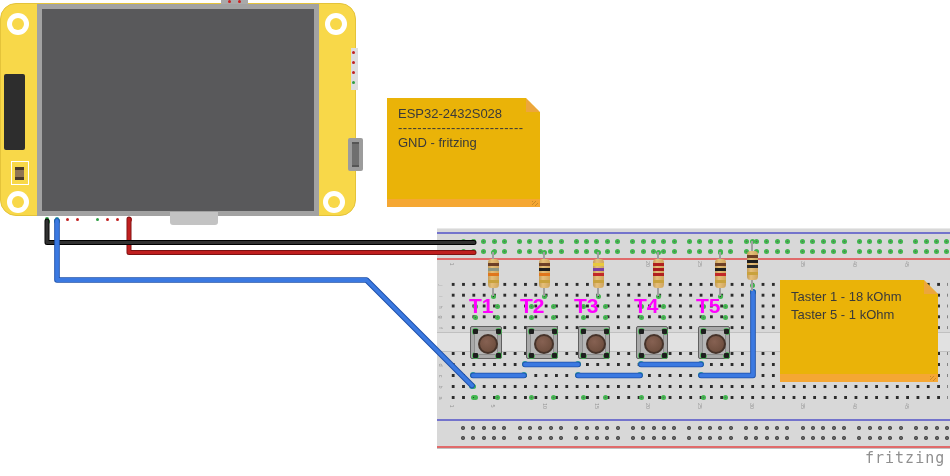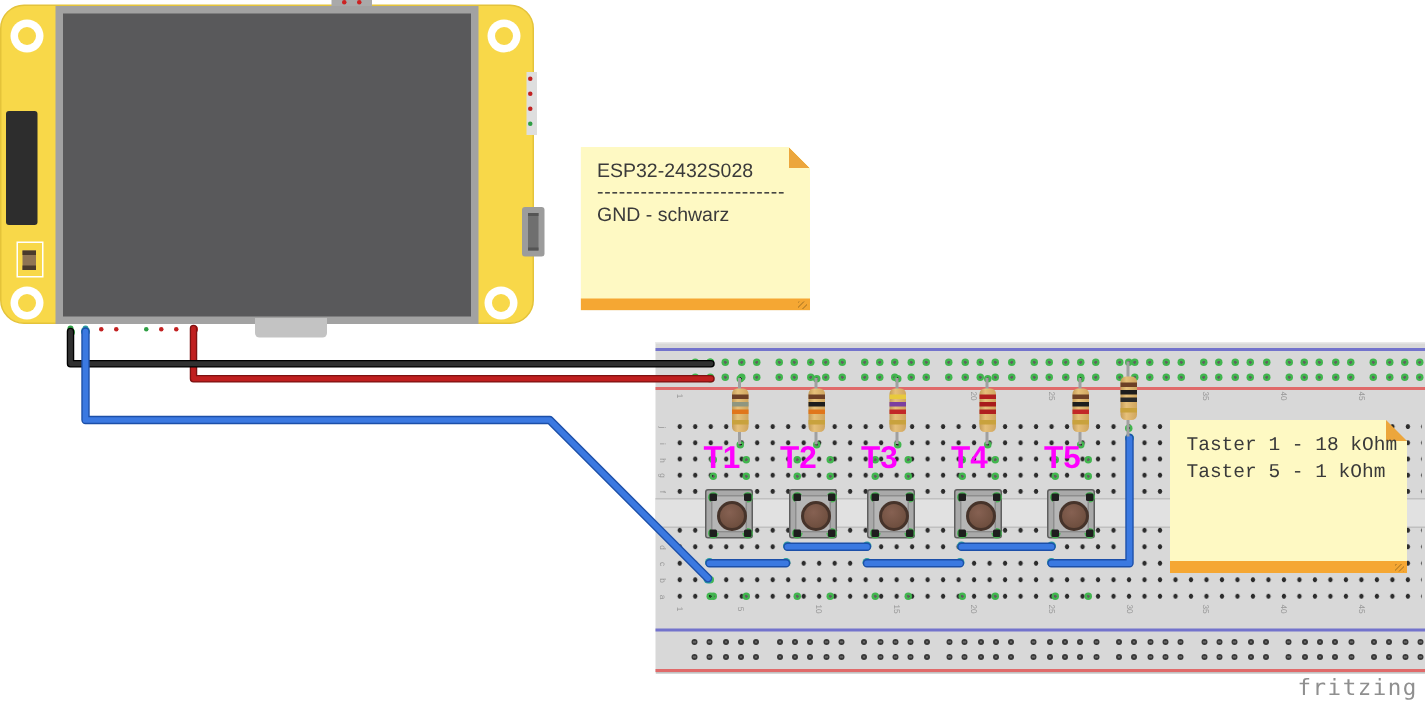--- a/index.html
+++ b/index.html
@@ -45,21 +45,21 @@
   .rband{position:absolute;left:0;width:11px;height:3px;}
   .pushbtn{position:absolute;width:32px;height:33px;background:#a9a9a9;border:1px solid #5f5f5f;
          border-radius:2px;box-sizing:border-box;}
   .pb-plate{position:absolute;left:3px;top:3px;right:3px;bottom:3px;background:#b6b6b6;border:1px solid #8d8d8d;}
   .pb-pin{position:absolute;width:5px;height:5px;background:#1e1e1e;border-radius:1px;}
   .pb-green{position:absolute;width:7px;height:7px;border-radius:50%;background:#48b455;}
   .pb-cap{position:absolute;left:7px;top:7px;width:16px;height:16px;border-radius:50%;
          background:radial-gradient(circle at 40% 35%,#866152,#664838);border:2px solid #46332a;}
   .tlabel{position:absolute;font-size:21px;font-weight:bold;color:#ff00ff;letter-spacing:0;}
   
-  .note{position:absolute;background:#fef9c3;filter:drop-shadow(2px 2px 2px rgba(90,90,90,0.35));
+  .note{position:absolute;background:#eab308;filter:drop-shadow(2px 2px 2px rgba(90,90,90,0.35));
         clip-path:polygon(0 0,calc(100% - 14px) 0,100% 14px,100% 100%,0 100%);}
   .note-fold{position:absolute;top:0;right:0;width:14px;height:14px;
         background:linear-gradient(45deg,#eca63c 50%,rgba(0,0,0,0) 50%);}
   .note-bar{position:absolute;left:0;bottom:0;width:100%;height:8px;background:#f5a733;}
   .note-pad{position:absolute;left:11px;top:7px;right:6px;color:#3a3a3a;font-size:13px;
         overflow:hidden;white-space:nowrap;}
   .note-title{line-height:17px;}
   .note-sep{line-height:12px;letter-spacing:0.5px;}
   .nline{line-height:17px;}
   .nline2{line-height:18px;}
@@ -537,31 +537,31 @@
         <div class="pb-cap"></div>
       </div>
     </div>
 
   <div class="note" style="left:387px;top:98px;width:153px;height:109px;">
     <div class="note-fold"></div>
     <div class="note-pad">
       <div class="note-title">ESP32-2432S028</div>
       <div class="note-sep">--------------------------</div>
       <div id="note-esp32-lines">
-          <div class="nline">GND - schwarz</div>
+          <div class="nline">GND - fritzing</div>
         </div>
     </div>
     <div class="note-bar">
         <div class="note-grip"></div>
       </div>
   </div>
 
   <div class="note" style="left:780px;top:280px;width:158px;height:102px;">
     <div class="note-fold"></div>
-    <div class="note-pad" style="top:8px;font-family:Liberation Mono, monospace;">
+    <div class="note-pad" style="top:8px;">
       <div id="note-taster-lines">
           <div class="nline2">Taster 1 - 18 kOhm</div>
           <div class="nline2">Taster 5 - 1 kOhm</div>
         </div>
     </div>
     <div class="note-bar">
         <div class="note-grip"></div>
       </div>
   </div>
 

